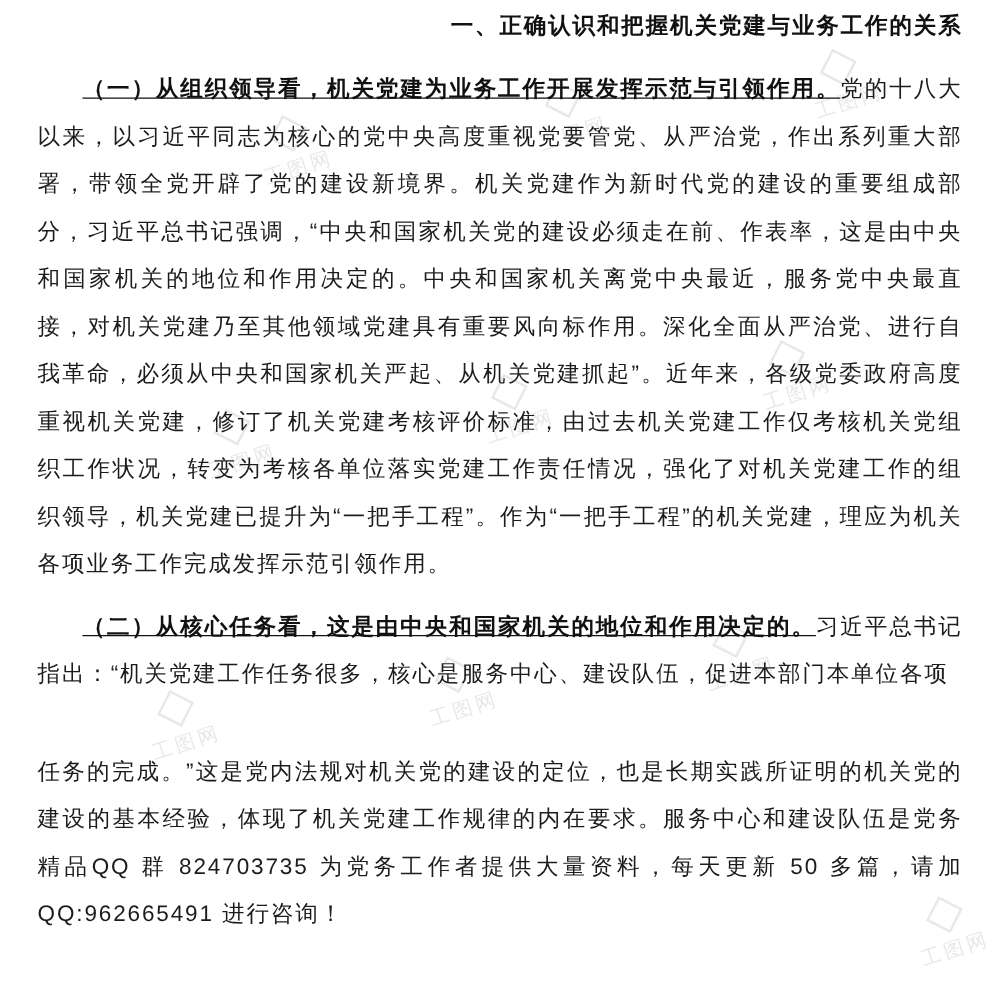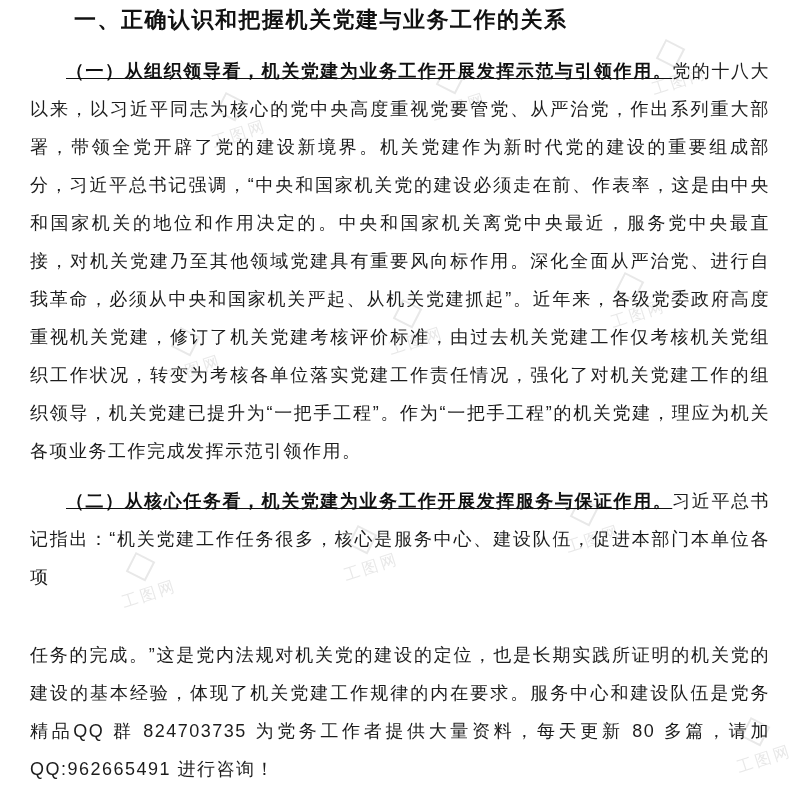--- a/index.html
+++ b/index.html
@@ -16,26 +16,27 @@
     font-family: "Liberation Sans", "DejaVu Sans", sans-serif;
     color: #1c1c1c;
   }
   .content {
     position: relative;
     z-index: 2;
     padding: 5px 30px 0 30px;
   }
   .heading {
     margin: 0;
-    font-size: 22px;
+    font-size: 18px;
     font-weight: bold;
     letter-spacing: 1.5px;
     line-height: 30px;
     color: #111111;
     text-indent: 2em;
+    text-align: right;
   }
   .para {
     margin: 0;
     font-size: 18px;
     letter-spacing: 1.5px;
     line-height: 38px;
     text-align: justify;
     text-indent: 2em;
     color: #1c1c1c;
   }
@@ -127,18 +128,18 @@
         <span class="wm-text">工图网</span>
       </div>
   </div>
 
   <div class="content">
 
     <h1 class="heading">一、正确认识和把握机关党建与业务工作的关系</h1>
 
     <p class="para para-1"><strong class="lead">（一）从组织领导看，机关党建为业务工作开展发挥示范与引领作用。</strong><span>党的十八大以来，以习近平同志为核心的党中央高度重视党要管党、从严治党，作出系列重大部署，带领全党开辟了党的建设新境界。机关党建作为新时代党的建设的重要组成部分，习近平总书记强调，“中央和国家机关党的建设必须走在前、作表率，这是由中央和国家机关的地位和作用决定的。中央和国家机关离党中央最近，服务党中央最直接，对机关党建乃至其他领域党建具有重要风向标作用。深化全面从严治党、进行自我革命，必须从中央和国家机关严起、从机关党建抓起”。近年来，各级党委政府高度重视机关党建，修订了机关党建考核评价标准，由过去机关党建工作仅考核机关党组织工作状况，转变为考核各单位落实党建工作责任情况，强化了对机关党建工作的组织领导，机关党建已提升为“一把手工程”。作为“一把手工程”的机关党建，理应为机关各项业务工作完成发挥示范引领作用。</span></p>
 
-    <p class="para para-2"><strong class="lead">（二）从核心任务看，机关党建为业务工作开展发挥服务与保证作用。</strong><span>习近平总书记指出：“机关党建工作任务很多，核心是服务中心、建设队伍，促进本部门本单位各项</span></p>
+    <p class="para para-2"><strong class="lead">（二）从核心任务看，这是由中央和国家机关的地位和作用决定的。</strong><span>习近平总书记指出：“机关党建工作任务很多，核心是服务中心、建设队伍，促进本部门本单位各项</span></p>
 
-    <p class="para continuation">任务的完成。”这是党内法规对机关党的建设的定位，也是长期实践所证明的机关党的建设的基本经验，体现了机关党建工作规律的内在要求。服务中心和建设队伍是党务精品QQ 群 824703735 为党务工作者提供大量资料，每天更新 80 多篇，请加QQ:962665491 进行咨询！</p>
+    <p class="para continuation">任务的完成。”这是党内法规对机关党的建设的定位，也是长期实践所证明的机关党的建设的基本经验，体现了机关党建工作规律的内在要求。服务中心和建设队伍是党务精品QQ 群 824703735 为党务工作者提供大量资料，每天更新 50 多篇，请加QQ:962665491 进行咨询！</p>
 
   </div>
 </div>
 
 </body></html>

